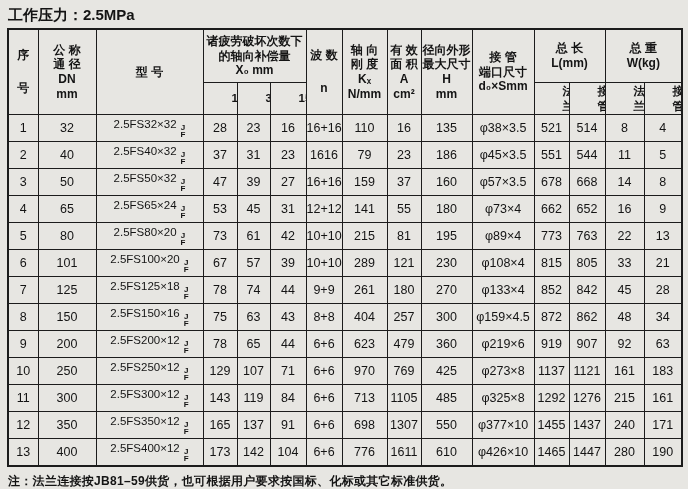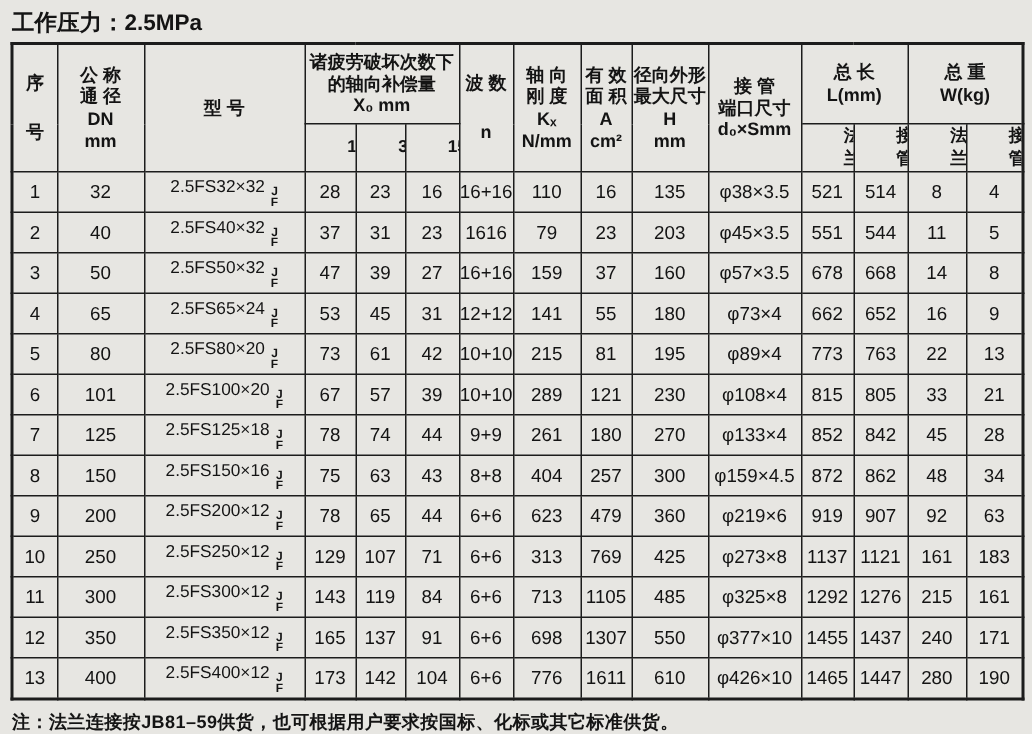--- a/index.html
+++ b/index.html
@@ -181,21 +181,21 @@
         <td class="model-cell"><span>2.5FS40×32</span><span class="jf">
             <span>J</span>
             <span>F</span>
           </span></td>
         <td>37</td>
         <td>31</td>
         <td>23</td>
         <td>1616</td>
         <td>79</td>
         <td>23</td>
-        <td>203</td>
+        <td>186</td>
         <td>φ45×3.5</td>
         <td>551</td>
         <td>544</td>
         <td>11</td>
         <td>5</td>
       </tr>
       <tr>
         <td>3</td>
         <td>50</td>
         <td class="model-cell"><span>2.5FS50×32</span><span class="jf">
@@ -339,21 +339,21 @@
         <td>10</td>
         <td>250</td>
         <td class="model-cell"><span>2.5FS250×12</span><span class="jf">
             <span>J</span>
             <span>F</span>
           </span></td>
         <td>129</td>
         <td>107</td>
         <td>71</td>
         <td>6+6</td>
-        <td>313</td>
+        <td>970</td>
         <td>769</td>
         <td>425</td>
         <td>φ273×8</td>
         <td>1137</td>
         <td>1121</td>
         <td>161</td>
         <td>183</td>
       </tr>
       <tr>
         <td>11</td>

